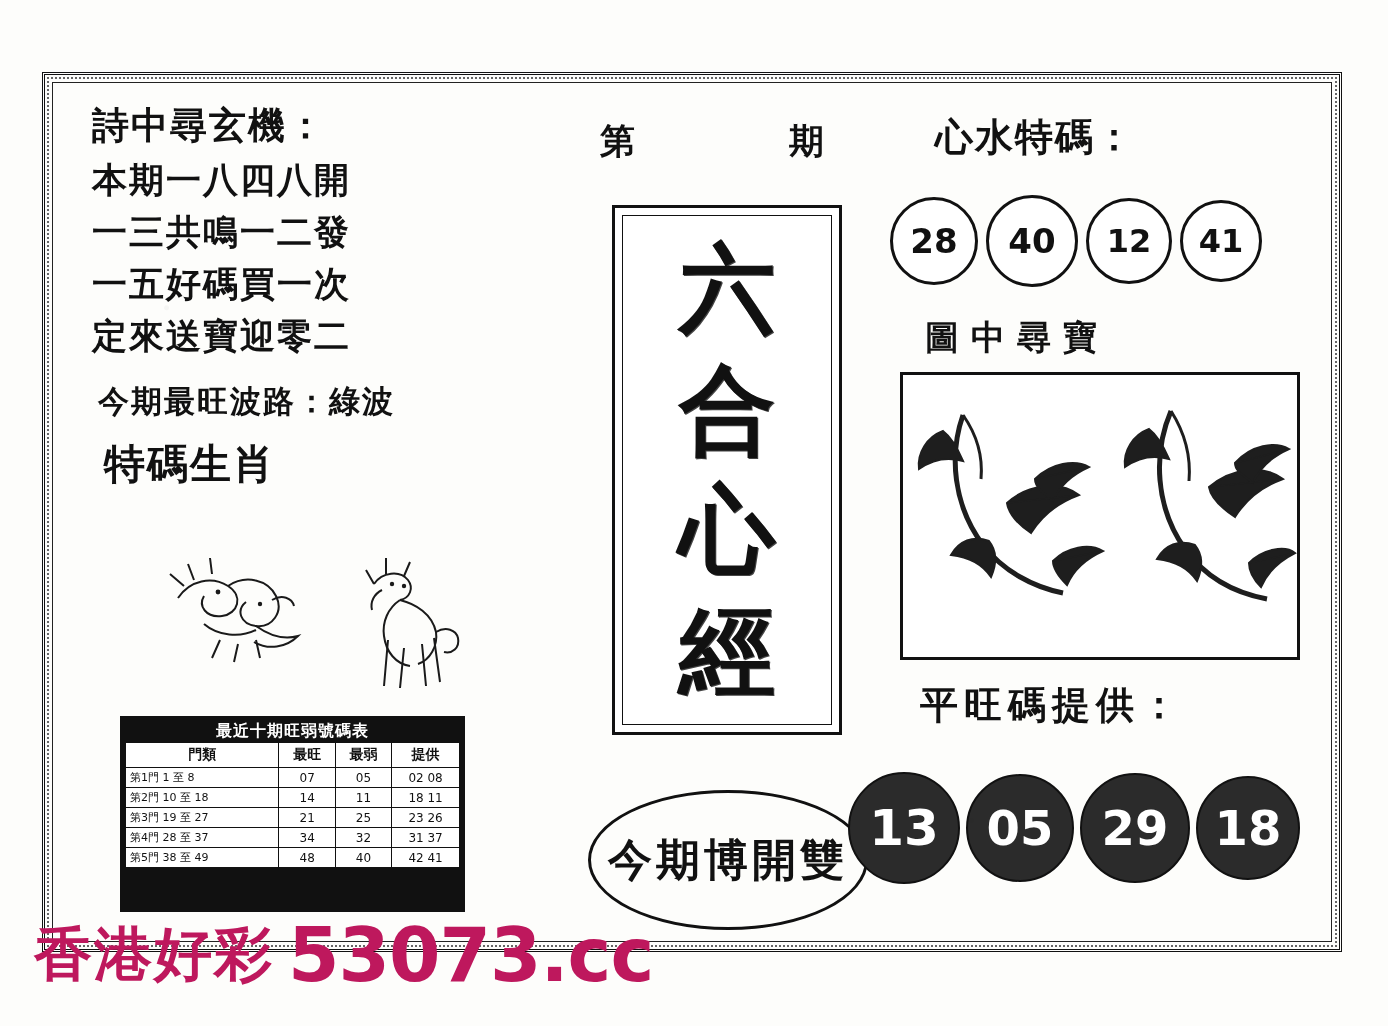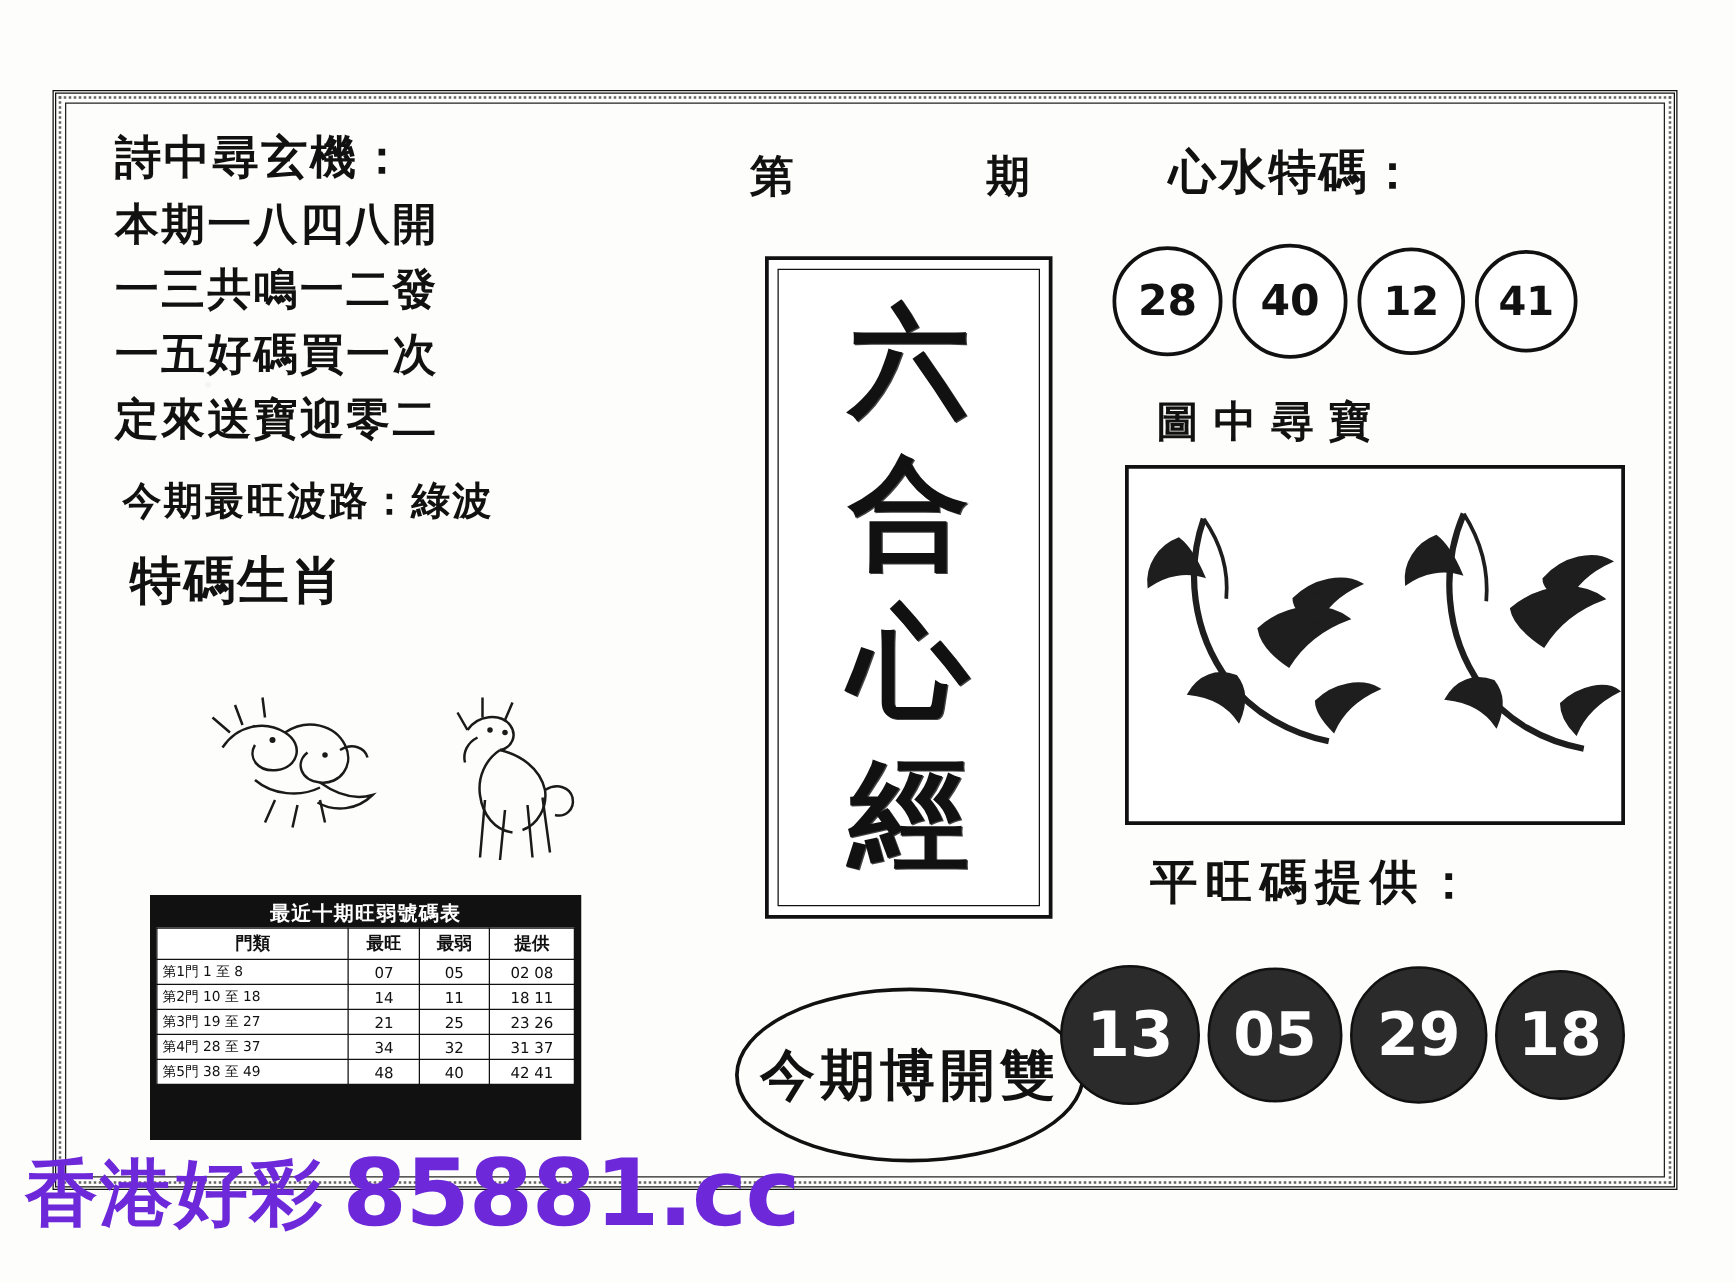--- a/index.html
+++ b/index.html
@@ -279,26 +279,26 @@
     border: 2px solid #111;
   }
   .ball-dark.d1 { width: 108px; height: 108px; font-size: 50px; }
   .ball-dark.d2 { width: 104px; height: 104px; font-size: 48px; }
   .ball-dark.d3 { width: 106px; height: 106px; font-size: 48px; }
   .ball-dark.d4 { width: 100px; height: 100px; font-size: 48px; }
 
   
   .watermark {
     position: absolute;
-    left: 20px;
+    left: 34px;
     top: 912px;
     display: flex;
     align-items: center;
     gap: 14px;
-    color: #6d28d9;
+    color: #be185d;
     font-weight: bold;
     z-index: 20;
   }
   .wm-cn {
     font-size: 58px;
     font-family: "DejaVu Sans", sans-serif;
     letter-spacing: 2px;
   }
   .wm-num {
     font-size: 74px;
@@ -467,17 +467,17 @@
 
   <div class="balls-bottom">
     <div class="ball-dark d1">13</div>
     <div class="ball-dark d2">05</div>
     <div class="ball-dark d3">29</div>
     <div class="ball-dark d4">18</div>
   </div>
 
   <div class="watermark">
     <span class="wm-cn">香港好彩</span>
-    <span class="wm-num">85881.cc</span>
+    <span class="wm-num">53073.cc</span>
   </div>
 
   <div class="noise"></div>
 </div>
 
 </body></html>

